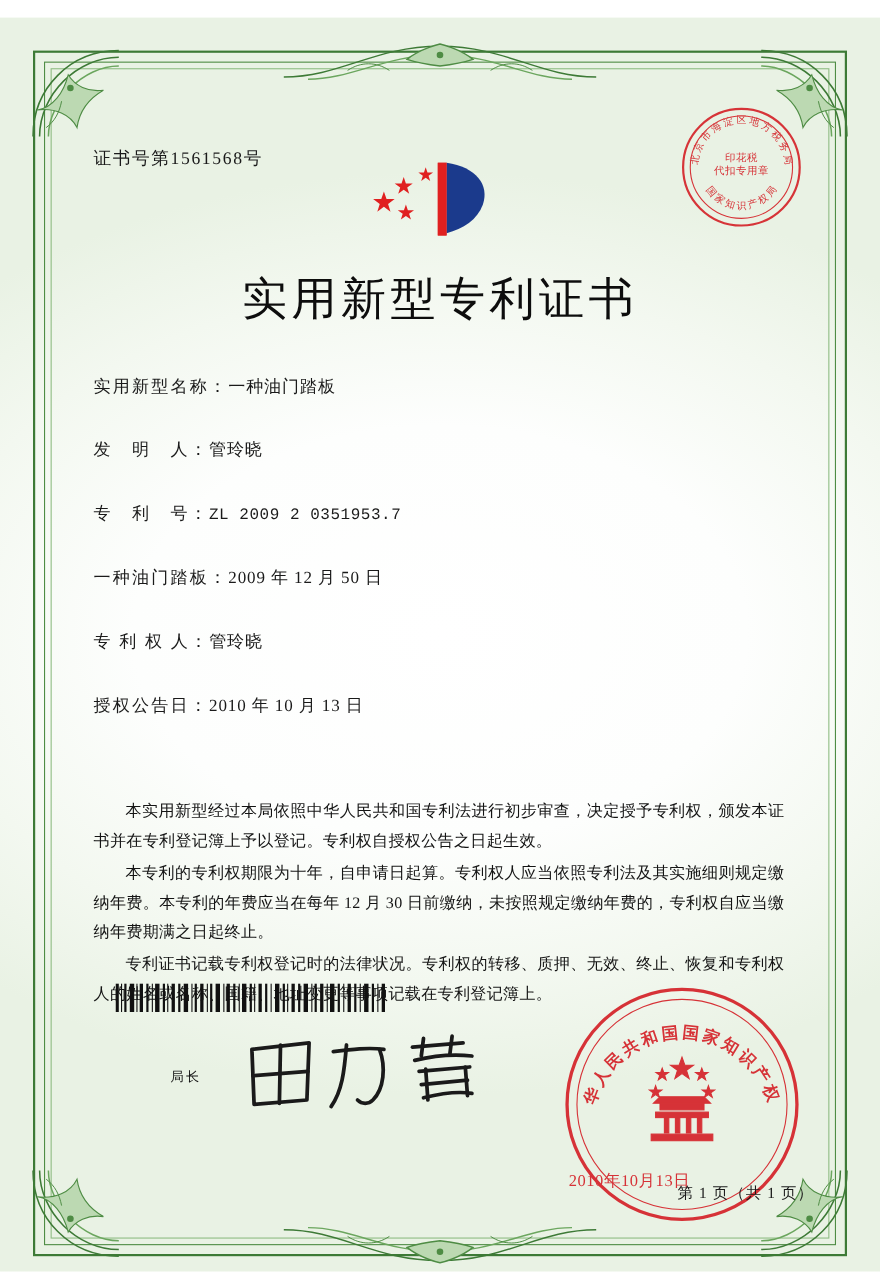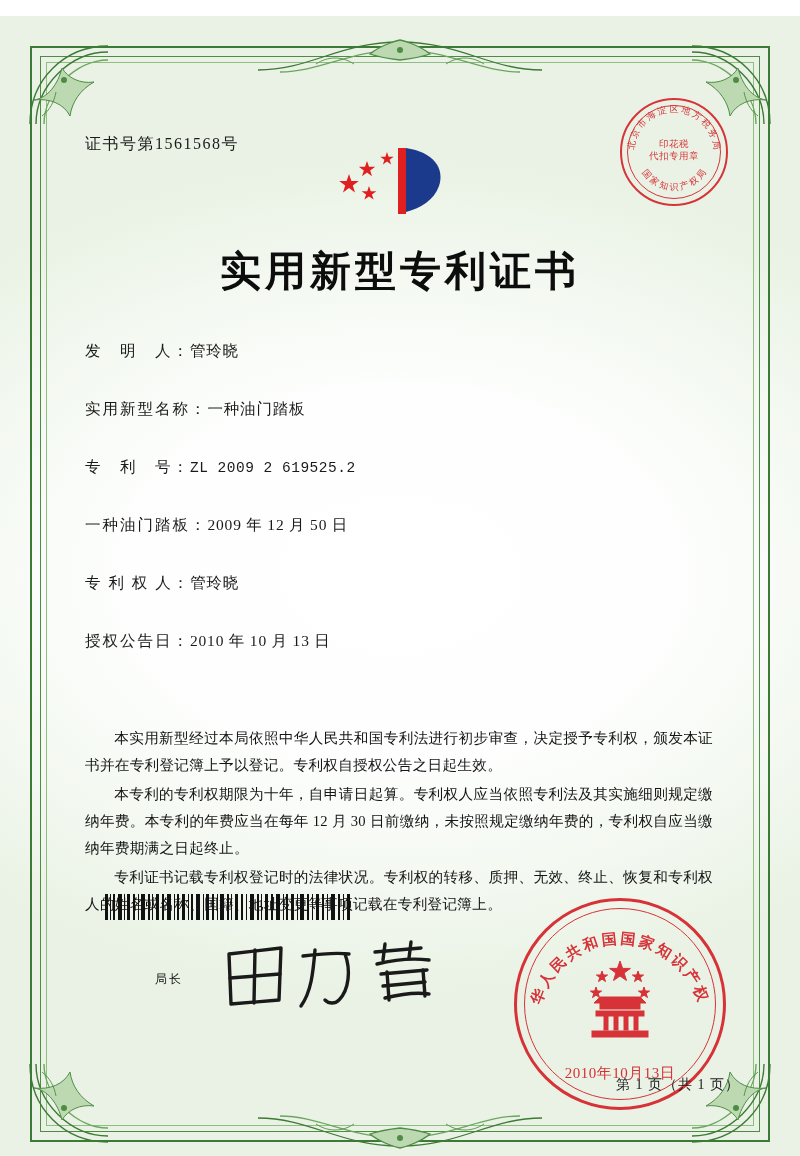--- a/index.html
+++ b/index.html
@@ -132,21 +132,21 @@
     color: #d5242a;
     letter-spacing: 0.5px;
   }
 
   .title {
     position: absolute;
     left: 0; right: 0;
     top: 168px;
     text-align: center;
     font-size: 41px;
-    font-weight: bold;
+    font-weight: normal;
     letter-spacing: 4px;
     color: #0d0d0d;
     font-family: "Liberation Serif", "DejaVu Serif", serif;
   }
 
   .fields {
     position: absolute;
     left: 25px;
     top: 265px;
     width: 630px;
@@ -236,21 +236,21 @@
     left: 50%;
     transform: translateX(-50%);
     top: 52px;
     width: 92px;
     height: 92px;
   }
   .seal-date {
     position: absolute;
     left: 0; right: 0;
     bottom: 24px;
-    text-align: center;
+    text-align: left;
     font-size: 15px;
     color: #d5242a;
     letter-spacing: 0.5px;
   }
 
   .footer {
     position: absolute;
     left: 0; right: 0;
     bottom: 18px;
     text-align: right;
@@ -380,27 +380,27 @@
       <div class="mid">
         <div>印花税</div>
         <div>代扣专用章</div>
       </div>
     </div>
 
     <div class="title">实用新型专利证书</div>
 
     <div class="fields">
       <div class="field">
+        <span class="lab">实用新型名称：</span><span class="val">一种油门踏板</span>
+      </div>
+      <div class="field">
         <span class="lab">发　明　人：</span><span class="val">管玲晓</span>
       </div>
       <div class="field">
-        <span class="lab">实用新型名称：</span><span class="val">一种油门踏板</span>
-      </div>
-      <div class="field">
-        <span class="lab">专　利　号：</span><span class="val-mono">ZL 2009 2 619525.2</span>
+        <span class="lab">专　利　号：</span><span class="val-mono">ZL 2009 2 0351953.7</span>
       </div>
       <div class="field">
         <span class="lab">一种油门踏板：</span><span class="val">2009 年 12 月 50 日</span>
       </div>
       <div class="field">
         <span class="lab">专 利 权 人：</span><span class="val">管玲晓</span>
       </div>
       <div class="field">
         <span class="lab">授权公告日：</span><span class="val">2010 年 10 月 13 日</span>
       </div>

